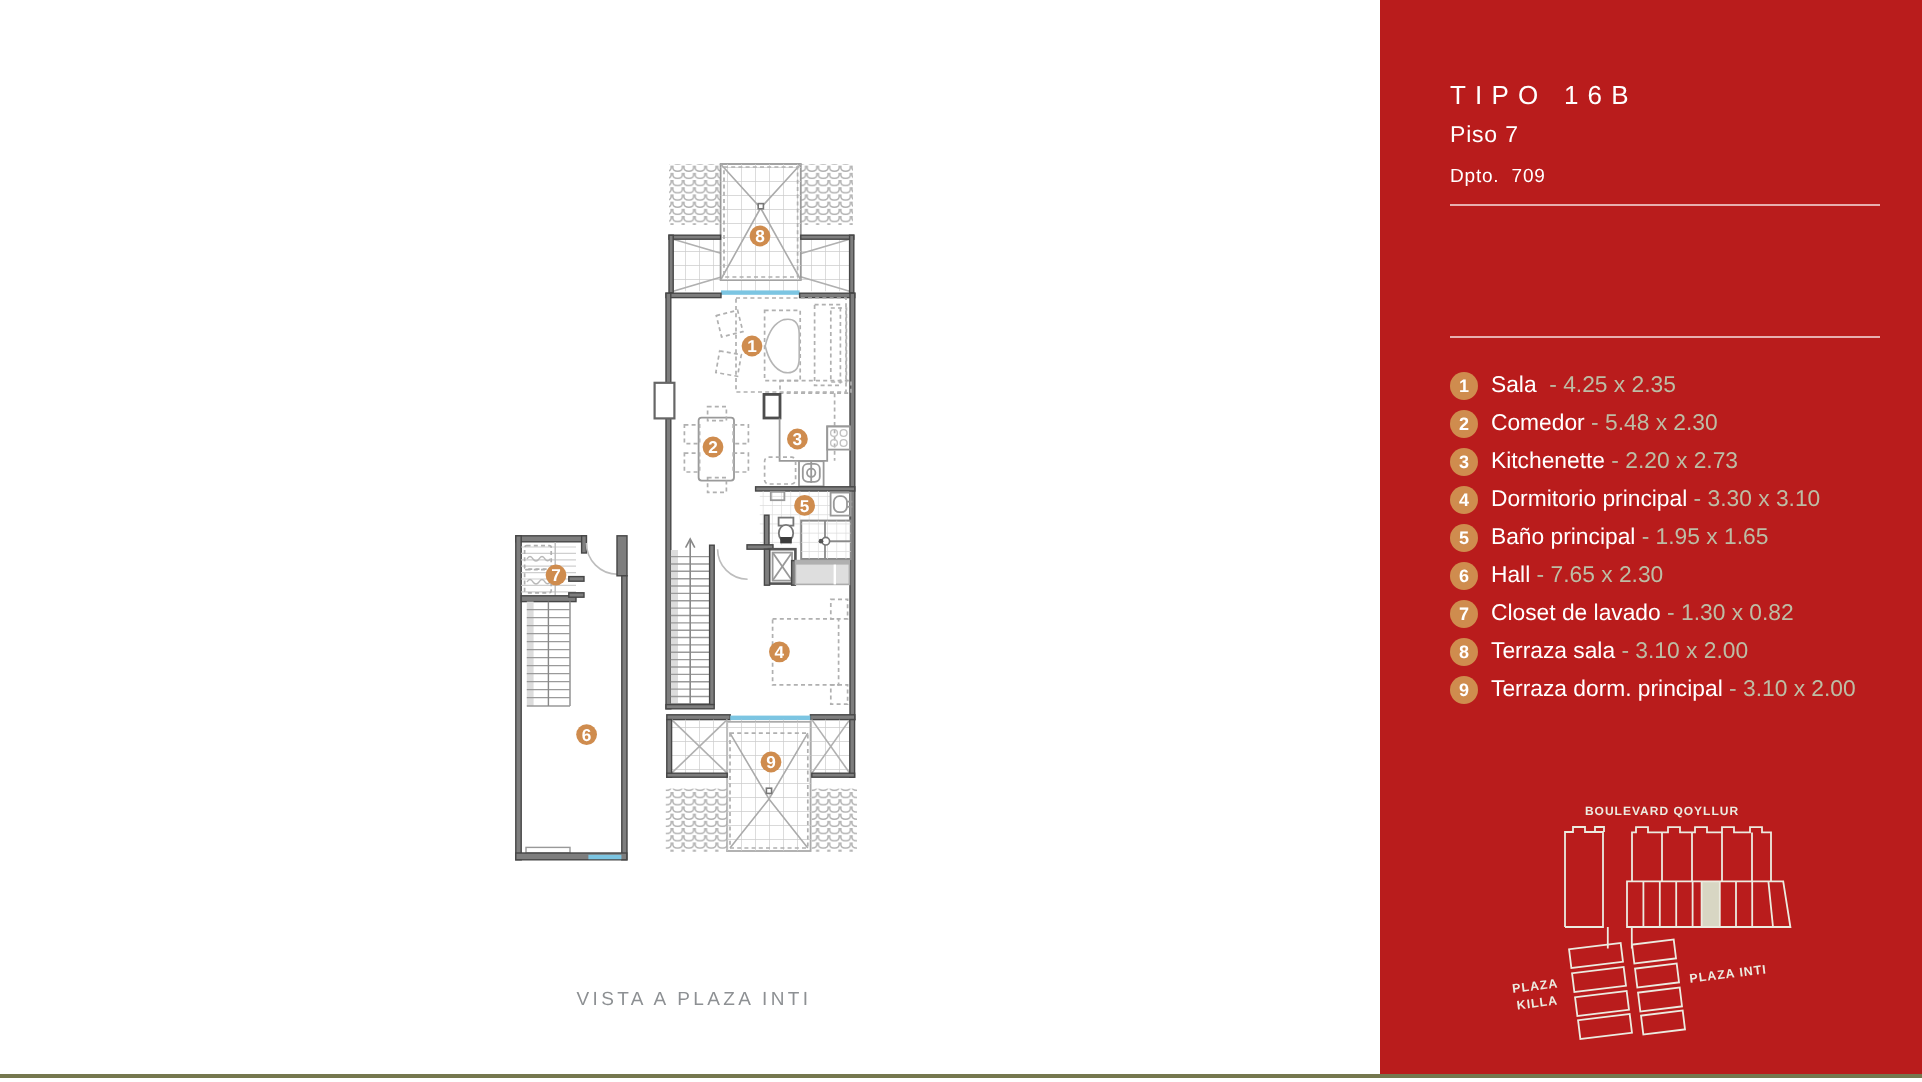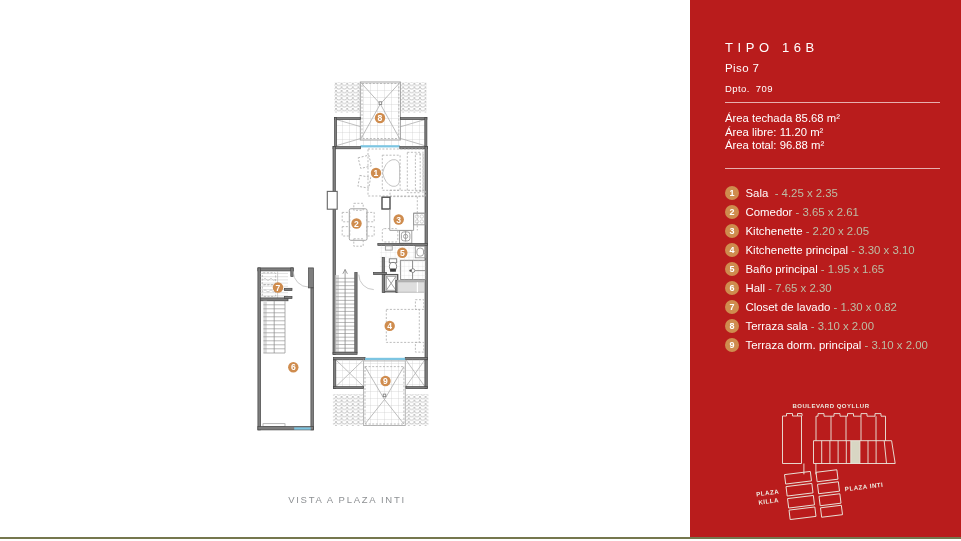--- a/index.html
+++ b/index.html
@@ -373,34 +373,32 @@
 <div id="sidebar">
 
   <div style="position:absolute;left:35px;top:40px;font-size:13px;letter-spacing:4.6px;color:#fff;">TIPO 16B</div>
 
   <div style="position:absolute;left:35px;top:62px;font-size:11.5px;letter-spacing:0.4px;color:#fff;text-align:center;">Piso 7</div>
 
   <div style="position:absolute;left:35px;top:83px;font-size:9.5px;letter-spacing:0.4px;color:#fff;">Dpto.&nbsp;&nbsp;709</div>
 
   <hr class="hr" style="position:absolute;left:35px;top:102px;width:215px;">
 
-  <div style="position:absolute;left:35px;top:112px;font-size:11.3px;line-height:13.6px;color:#fff;">
-    Área techada 85.68 m²<br>Área libre: 11.20 m²<br>Área total: 96.88 m²</div>
 
   <hr class="hr" style="position:absolute;left:35px;top:168px;width:215px;">
 
   <div id="legend" style="position:absolute;left:35px;top:183px;width:230px;height:175px;">
 
     <div class="lrow" style="top:0px"><span class="lnum">1</span><span class="lname">Sala </span><span class="ldim"> - 4.25 x 2.35</span></div>
 
-    <div class="lrow" style="top:19px"><span class="lnum">2</span><span class="lname">Comedor</span><span class="ldim"> - 3.65 x 2.61</span></div>
-
-    <div class="lrow" style="top:38px"><span class="lnum">3</span><span class="lname">Kitchenette</span><span class="ldim"> - 2.20 x 2.05</span></div>
-
-    <div class="lrow" style="top:57px"><span class="lnum">4</span><span class="lname">Kitchenette principal</span><span class="ldim"> - 3.30 x 3.10</span></div>
+    <div class="lrow" style="top:19px"><span class="lnum">2</span><span class="lname">Comedor</span><span class="ldim"> - 5.48 x 2.30</span></div>
+
+    <div class="lrow" style="top:38px"><span class="lnum">3</span><span class="lname">Kitchenette</span><span class="ldim"> - 2.20 x 2.73</span></div>
+
+    <div class="lrow" style="top:57px"><span class="lnum">4</span><span class="lname">Dormitorio principal</span><span class="ldim"> - 3.30 x 3.10</span></div>
 
     <div class="lrow" style="top:76px"><span class="lnum">5</span><span class="lname">Baño principal</span><span class="ldim"> - 1.95 x 1.65</span></div>
 
     <div class="lrow" style="top:95px"><span class="lnum">6</span><span class="lname">Hall</span><span class="ldim"> - 7.65 x 2.30</span></div>
 
     <div class="lrow" style="top:114px"><span class="lnum">7</span><span class="lname">Closet de lavado</span><span class="ldim"> - 1.30 x 0.82</span></div>
 
     <div class="lrow" style="top:133px"><span class="lnum">8</span><span class="lname">Terraza sala</span><span class="ldim"> - 3.10 x 2.00</span></div>
 
     <div class="lrow" style="top:152px"><span class="lnum">9</span><span class="lname">Terraza dorm. principal</span><span class="ldim"> - 3.10 x 2.00</span></div>

